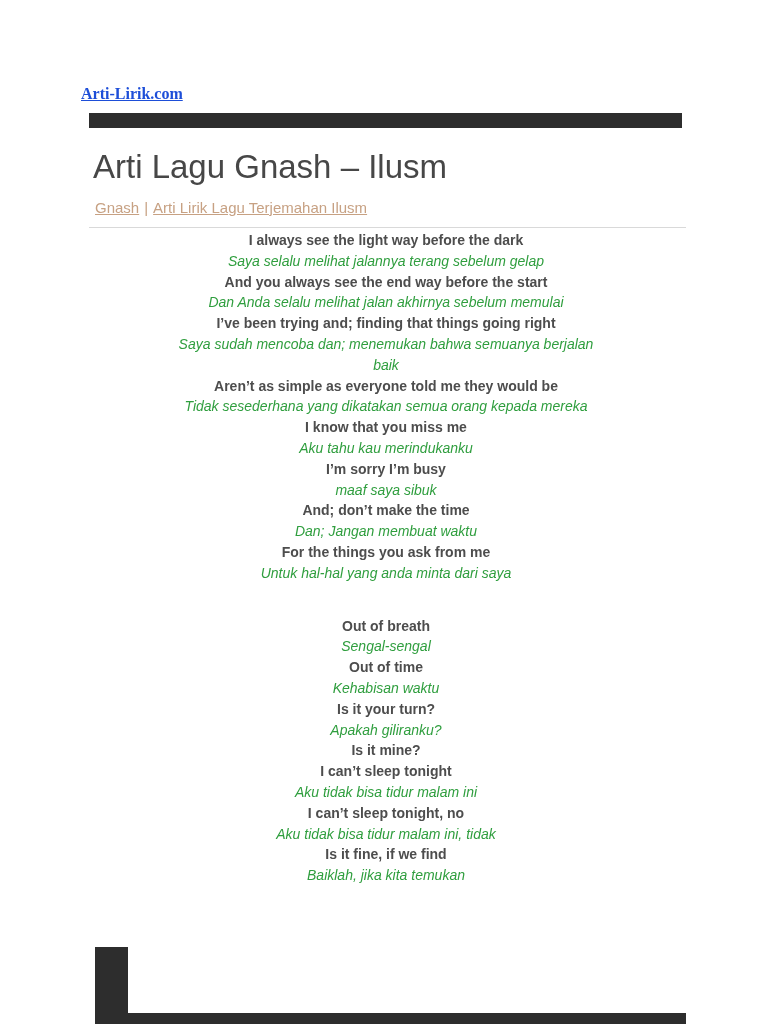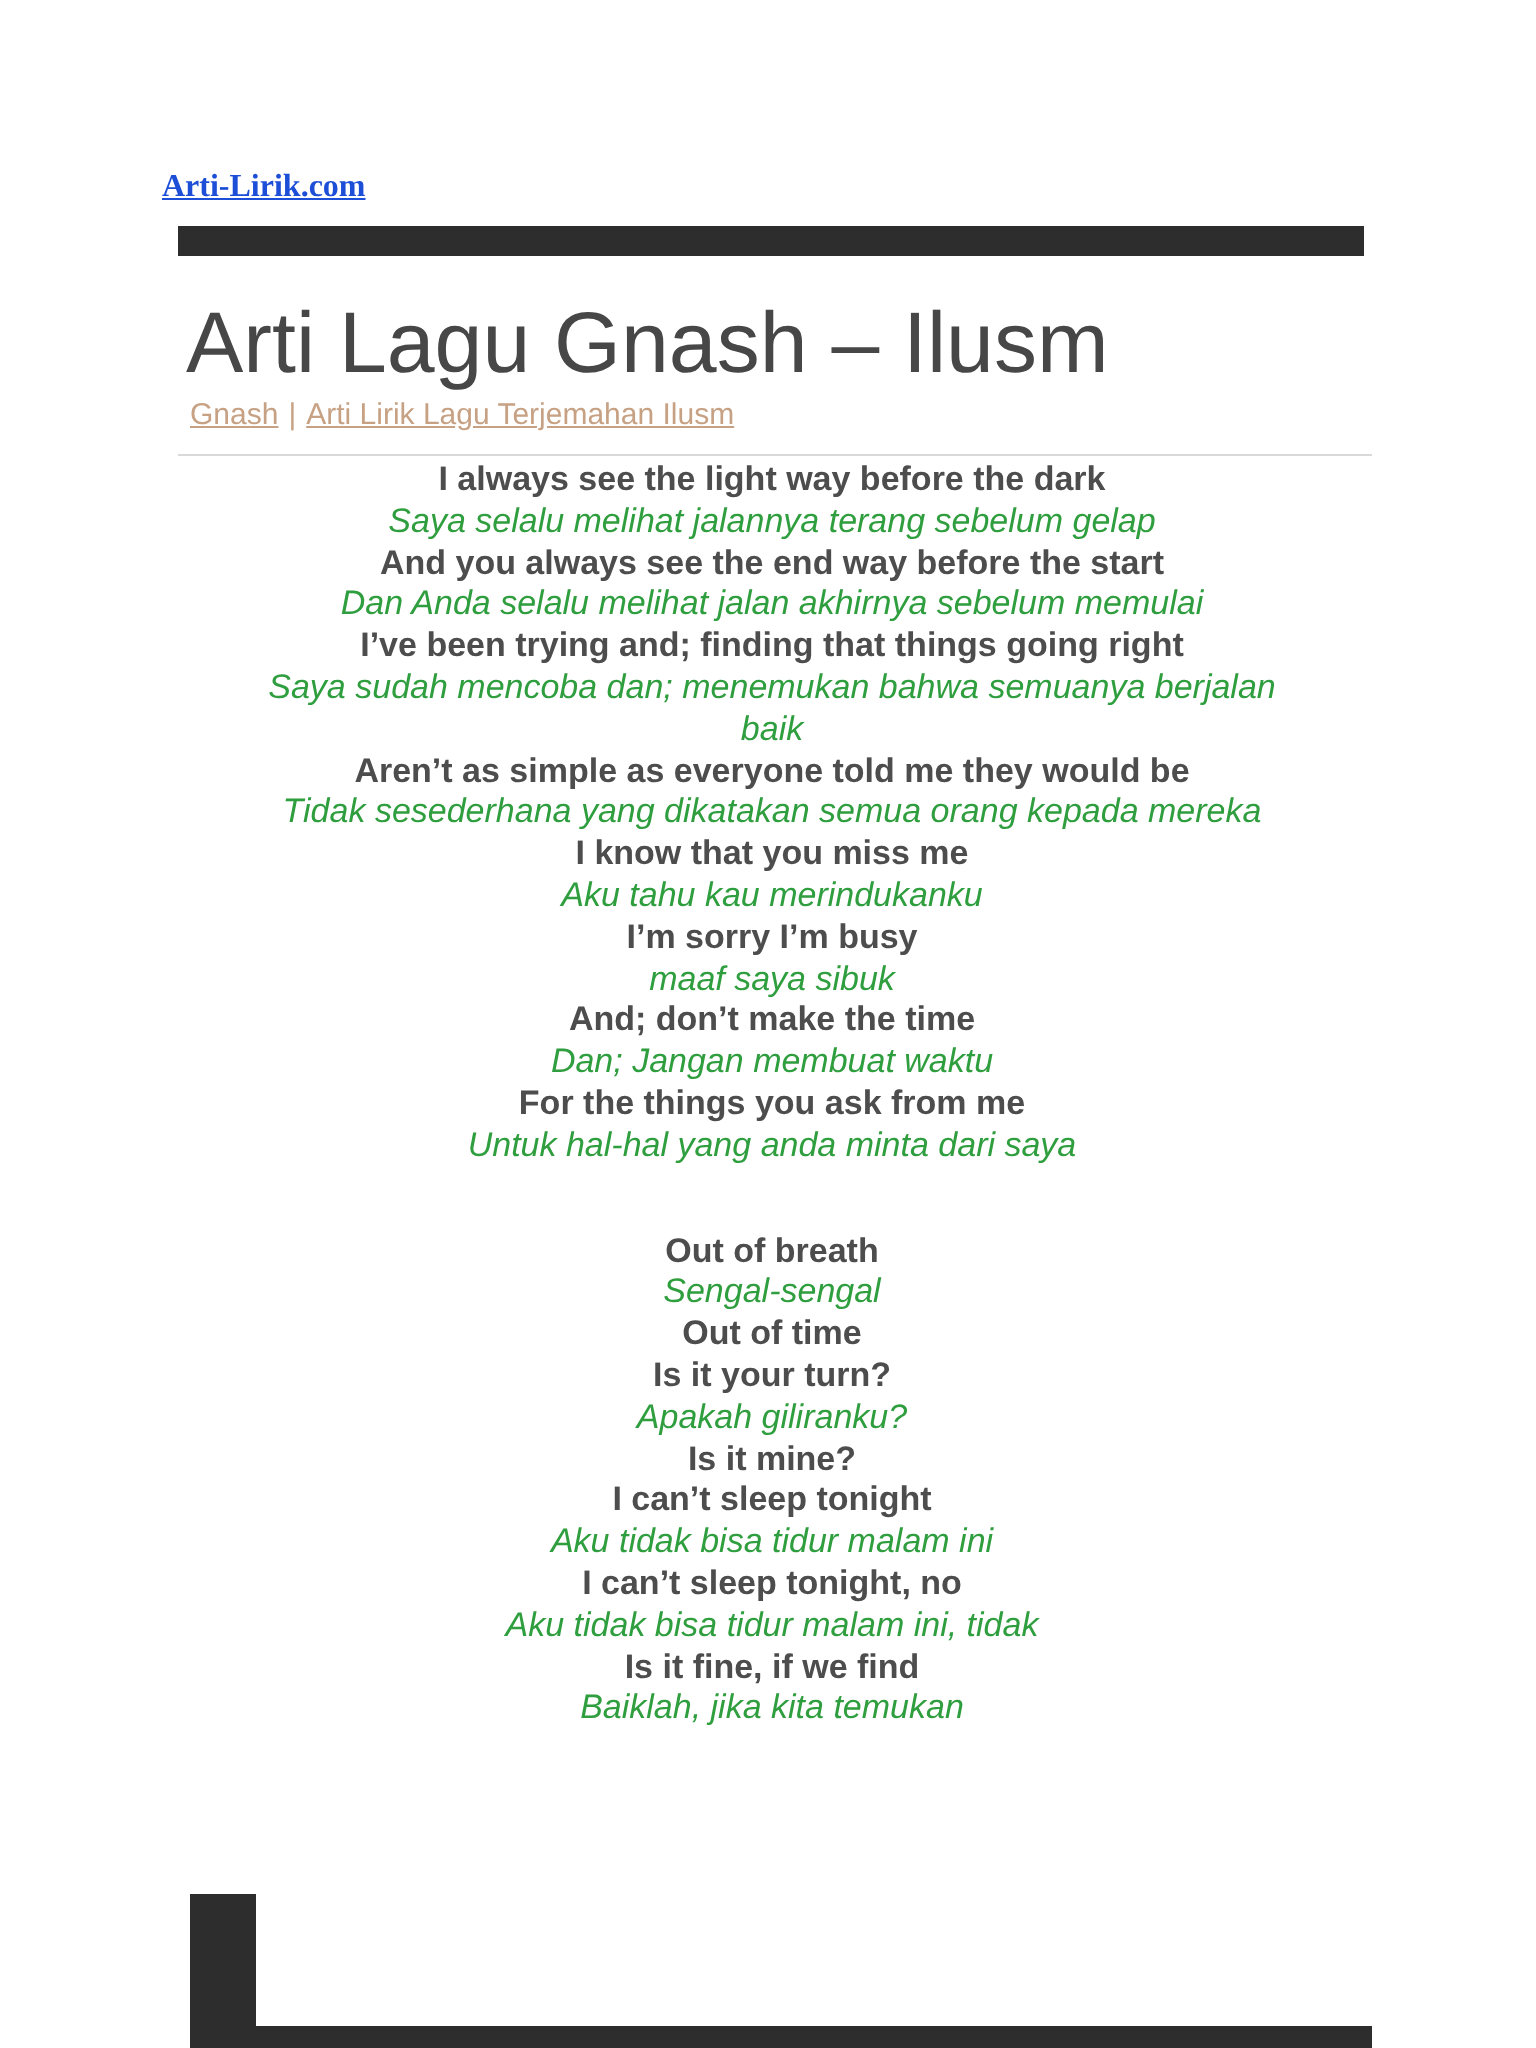--- a/index.html
+++ b/index.html
@@ -31,21 +31,21 @@
     top: 113px;
     width: 593px;
     height: 15px;
     background: var(--bar, #2d2d2d);
   }
   h1.page-title {
     position: absolute;
     left: 93px;
     top: 148px;
     margin: 0;
-    font-size: 43px;
+    font-size: 33px;
     font-weight: 400;
     color: var(--title, #474747);
     letter-spacing: 0px;
     white-space: nowrap;
   }
   .breadcrumb {
     position: absolute;
     left: 95px;
     top: 199px;
     font-size: 15px;
@@ -69,21 +69,21 @@
     width: 597px;
     height: 1px;
     background: #d9d9d9;
   }
   .lyrics {
     position: absolute;
     left: 88px;
     top: 230px;
     width: 596px;
     text-align: center;
-    font-size: 17px;
+    font-size: 14px;
     line-height: 20.8px;
   }
   .line {
     white-space: pre-line;
   }
   .line.en {
     font-weight: bold;
     color: var(--lyric-en, #4d4d4d);
   }
   .line.id {
@@ -142,20 +142,21 @@
       <div class="line id">maaf saya sibuk</div>
       <div class="line en">And; don’t make the time</div>
       <div class="line id">Dan; Jangan membuat waktu</div>
       <div class="line en">For the things you ask from me</div>
       <div class="line id">Untuk hal-hal yang anda minta dari saya</div>
     </div>
     <div class="stanza">
       <div class="line en">Out of breath</div>
       <div class="line id">Sengal-sengal</div>
       <div class="line en">Out of time</div>
+      <div class="line id">Kehabisan waktu</div>
       <div class="line en">Is it your turn?</div>
       <div class="line id">Apakah giliranku?</div>
       <div class="line en">Is it mine?</div>
       <div class="line en">I can’t sleep tonight</div>
       <div class="line id">Aku tidak bisa tidur malam ini</div>
       <div class="line en">I can’t sleep tonight, no</div>
       <div class="line id">Aku tidak bisa tidur malam ini, tidak</div>
       <div class="line en">Is it fine, if we find</div>
       <div class="line id">Baiklah, jika kita temukan</div>
     </div>

